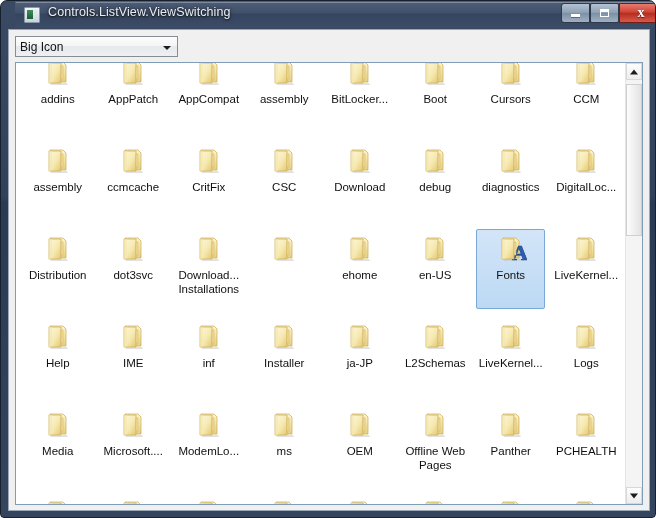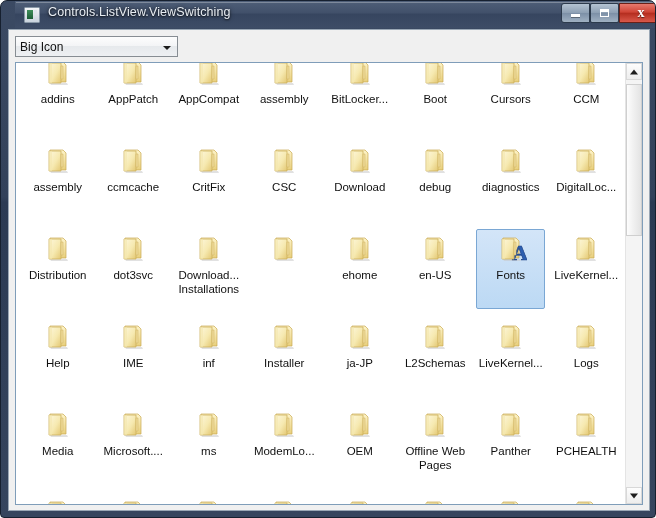--- a/index.html
+++ b/index.html
@@ -1245,47 +1245,47 @@
 
     <path d="M8 26 L25 26 L26 28 L9 28 Z" fill="#c9c9c9" opacity="0.55"></path>
 
     <path d="M8 5 L21 5 L24 8 L24 25 L8 25 Z" fill="url(#fbkN)" stroke="#c4a martin" stroke-width="0"></path>
     <path d="M8 5 L21 5 L24 8 L24 25 L8 25 Z" fill="url(#fbkN)" stroke="#c9ab55" stroke-width="0.7"></path>
 
     <path d="M7 6 L7 26 L19 26 L19 6 Z" fill="url(#ffrN)" stroke="#cdb15e" stroke-width="0.8"></path>
     <path d="M7 6 L7 26 L10 26 L10 6 Z" fill="#f3e6ad" opacity="0.6"></path>
     <path d="M19 9 L21 9 L21 22 L19 22 Z" fill="#f0dc9a" stroke="#cfb263" stroke-width="0.5"></path>
   </svg></div>
+              <div class="lv-label-box">ModemLo...</div>
+            </div>
+            <div class="lv-item">
+              <div class="lv-icon">
+  <svg width="32" height="32" viewBox="0 0 32 32" xmlns="http://www.w3.org/2000/svg">
+    <defs>
+      <linearGradient id="fbkN" x1="0" y1="0" x2="0" y2="1">
+        <stop offset="0" stop-color="#fdf3c8"></stop>
+        <stop offset="1" stop-color="#e8cf7c"></stop>
+      </linearGradient>
+      <linearGradient id="ffrN" x1="0" y1="0" x2="1" y2="1">
+        <stop offset="0" stop-color="#fdf7dc"></stop>
+        <stop offset="0.55" stop-color="#f6e9b0"></stop>
+        <stop offset="1" stop-color="#e3c772"></stop>
+      </linearGradient>
+    </defs>
+
+    <path d="M8 26 L25 26 L26 28 L9 28 Z" fill="#c9c9c9" opacity="0.55"></path>
+
+    <path d="M8 5 L21 5 L24 8 L24 25 L8 25 Z" fill="url(#fbkN)" stroke="#c4a martin" stroke-width="0"></path>
+    <path d="M8 5 L21 5 L24 8 L24 25 L8 25 Z" fill="url(#fbkN)" stroke="#c9ab55" stroke-width="0.7"></path>
+
+    <path d="M7 6 L7 26 L19 26 L19 6 Z" fill="url(#ffrN)" stroke="#cdb15e" stroke-width="0.8"></path>
+    <path d="M7 6 L7 26 L10 26 L10 6 Z" fill="#f3e6ad" opacity="0.6"></path>
+    <path d="M19 9 L21 9 L21 22 L19 22 Z" fill="#f0dc9a" stroke="#cfb263" stroke-width="0.5"></path>
+  </svg></div>
               <div class="lv-label-box">ms</div>
-            </div>
-            <div class="lv-item">
-              <div class="lv-icon">
-  <svg width="32" height="32" viewBox="0 0 32 32" xmlns="http://www.w3.org/2000/svg">
-    <defs>
-      <linearGradient id="fbkN" x1="0" y1="0" x2="0" y2="1">
-        <stop offset="0" stop-color="#fdf3c8"></stop>
-        <stop offset="1" stop-color="#e8cf7c"></stop>
-      </linearGradient>
-      <linearGradient id="ffrN" x1="0" y1="0" x2="1" y2="1">
-        <stop offset="0" stop-color="#fdf7dc"></stop>
-        <stop offset="0.55" stop-color="#f6e9b0"></stop>
-        <stop offset="1" stop-color="#e3c772"></stop>
-      </linearGradient>
-    </defs>
-
-    <path d="M8 26 L25 26 L26 28 L9 28 Z" fill="#c9c9c9" opacity="0.55"></path>
-
-    <path d="M8 5 L21 5 L24 8 L24 25 L8 25 Z" fill="url(#fbkN)" stroke="#c4a martin" stroke-width="0"></path>
-    <path d="M8 5 L21 5 L24 8 L24 25 L8 25 Z" fill="url(#fbkN)" stroke="#c9ab55" stroke-width="0.7"></path>
-
-    <path d="M7 6 L7 26 L19 26 L19 6 Z" fill="url(#ffrN)" stroke="#cdb15e" stroke-width="0.8"></path>
-    <path d="M7 6 L7 26 L10 26 L10 6 Z" fill="#f3e6ad" opacity="0.6"></path>
-    <path d="M19 9 L21 9 L21 22 L19 22 Z" fill="#f0dc9a" stroke="#cfb263" stroke-width="0.5"></path>
-  </svg></div>
-              <div class="lv-label-box">ModemLo...</div>
             </div>
             <div class="lv-item">
               <div class="lv-icon">
   <svg width="32" height="32" viewBox="0 0 32 32" xmlns="http://www.w3.org/2000/svg">
     <defs>
       <linearGradient id="fbkN" x1="0" y1="0" x2="0" y2="1">
         <stop offset="0" stop-color="#fdf3c8"></stop>
         <stop offset="1" stop-color="#e8cf7c"></stop>
       </linearGradient>
       <linearGradient id="ffrN" x1="0" y1="0" x2="1" y2="1">

